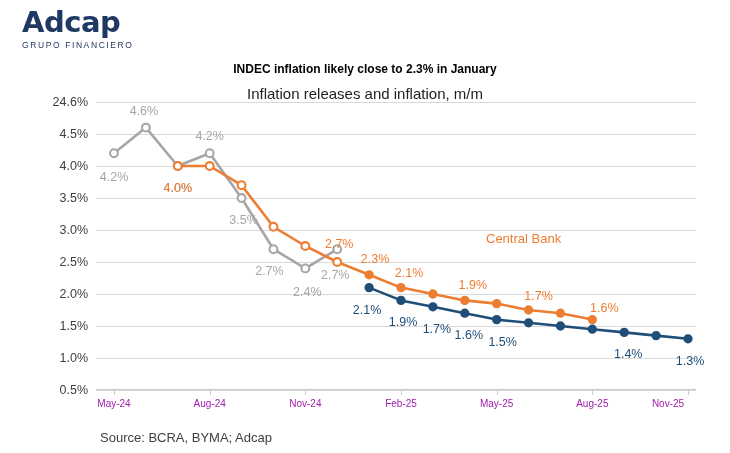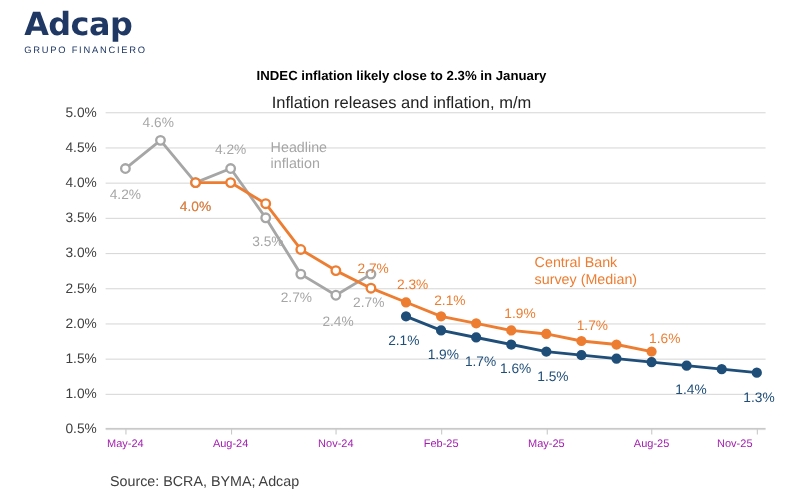--- a/index.html
+++ b/index.html
@@ -74,21 +74,21 @@
       <div class="gridline" style="top: 64px;"></div>
       <div class="gridline" style="top: 96px;"></div>
       <div class="gridline" style="top: 128px;"></div>
       <div class="gridline" style="top: 160px;"></div>
       <div class="gridline" style="top: 192px;"></div>
       <div class="gridline" style="top: 224px;"></div>
       <div class="gridline" style="top: 256px;"></div>
       <div class="gridline" style="top: 288px;"></div>
     </div>
   <div id="yticks">
-      <div class="ytick" style="top: 0px;">5.0%</div>
+      <div class="ytick" style="top: 0px;">24.6%</div>
       <div class="ytick" style="top: 32px;">4.5%</div>
       <div class="ytick" style="top: 64px;">4.0%</div>
       <div class="ytick" style="top: 96px;">3.5%</div>
       <div class="ytick" style="top: 128px;">3.0%</div>
       <div class="ytick" style="top: 160px;">2.5%</div>
       <div class="ytick" style="top: 192px;">2.0%</div>
       <div class="ytick" style="top: 224px;">1.5%</div>
       <div class="ytick" style="top: 256px;">1.0%</div>
       <div class="ytick" style="top: 288px; margin-left: 16px;">0.5%</div>
     </div>
@@ -165,23 +165,18 @@
       <div class="dlabel" style="left: 508.333px; top: 205.6px; color: rgb(237, 125, 49);">1.6%</div>
       <div class="dlabel" style="left: 271.111px; top: 207.6px; color: rgb(31, 78, 121);">2.1%</div>
       <div class="dlabel" style="left: 307px; top: 220.4px; color: rgb(31, 78, 121);">1.9%</div>
       <div class="dlabel" style="left: 340.889px; top: 226.8px; color: rgb(31, 78, 121);">1.7%</div>
       <div class="dlabel" style="left: 372.778px; top: 233.2px; color: rgb(31, 78, 121);">1.6%</div>
       <div class="dlabel" style="left: 406.667px; top: 239.6px; color: rgb(31, 78, 121);">1.5%</div>
       <div class="dlabel" style="left: 532.222px; top: 252.4px; color: rgb(31, 78, 121);">1.4%</div>
       <div class="dlabel" style="left: 594px; top: 258.8px; color: rgb(31, 78, 121);">1.3%</div>
     </div>
 
-  <div class="annot" id="ann-headline" style="color: rgb(166, 166, 166); left: 150px; top: 25px;">
-      <div>Headline</div>
-      <div>inflation</div>
-    </div>
   <div class="annot" id="ann-cb" style="color: rgb(237, 125, 49); left: 390px; top: 130px;">
       <div>Central Bank</div>
-      <div>survey (Median)</div>
     </div>
 </div>
 
 <div id="source">Source: BCRA, BYMA; Adcap</div>
 
 </body></html>

